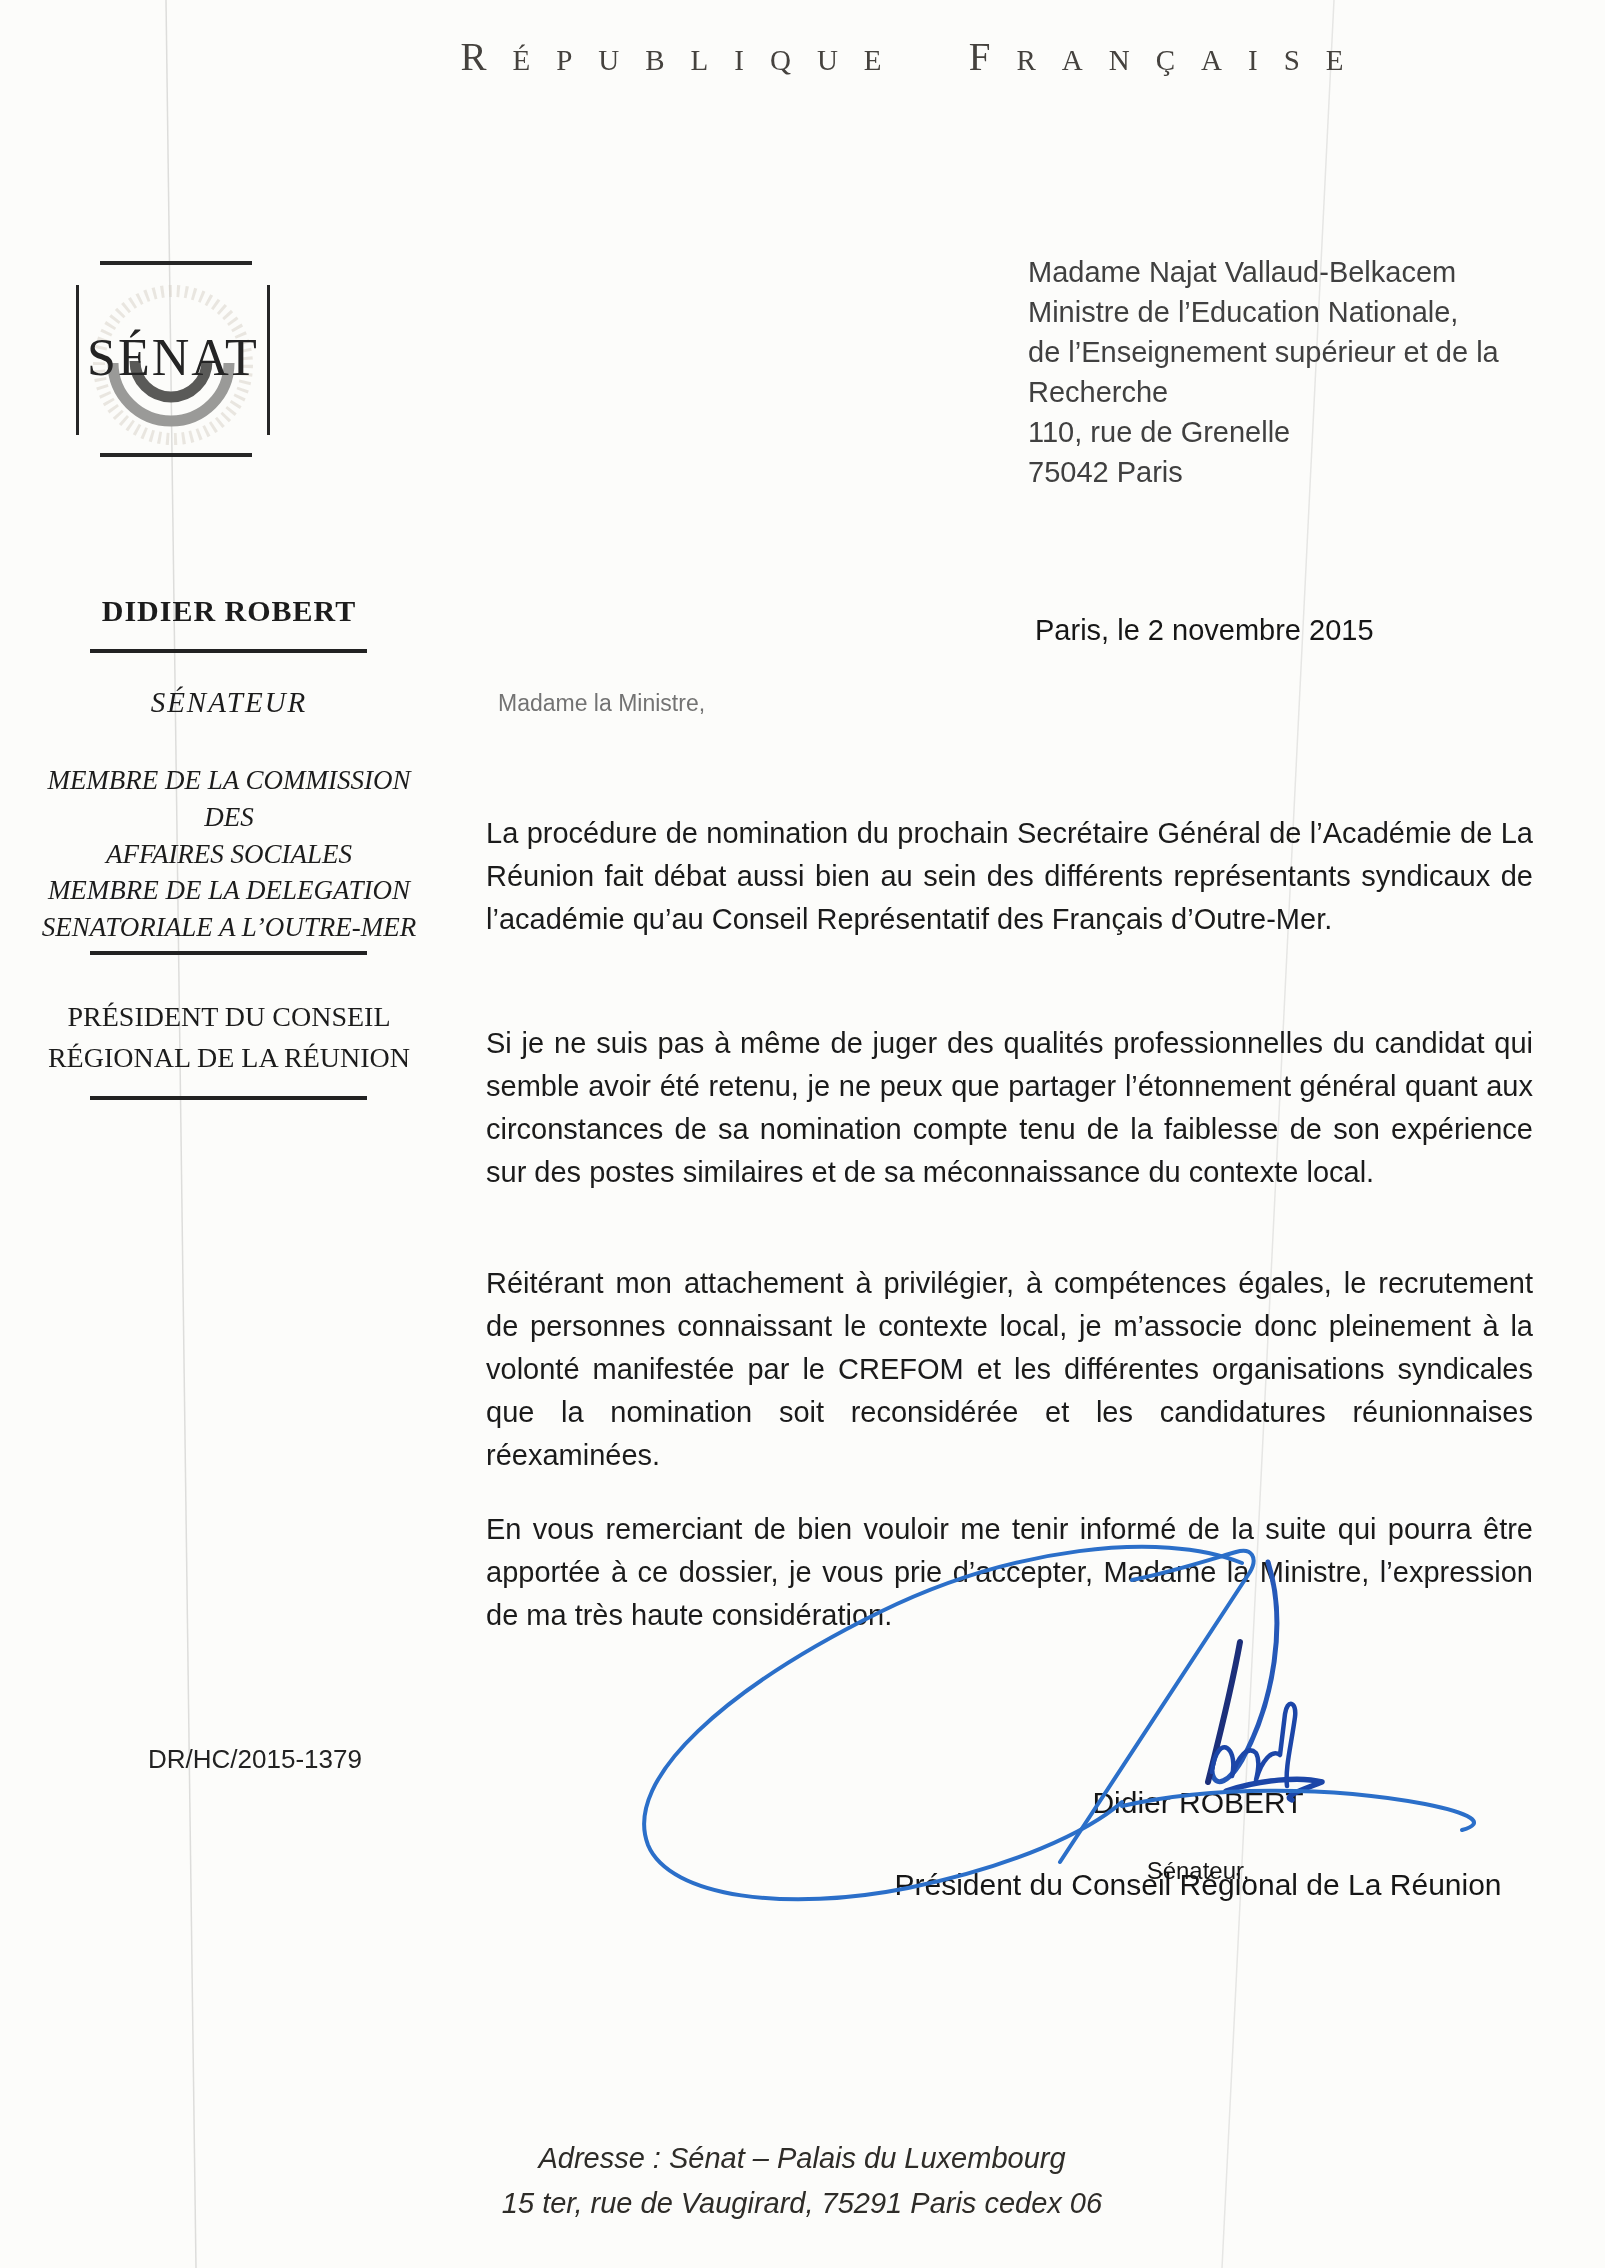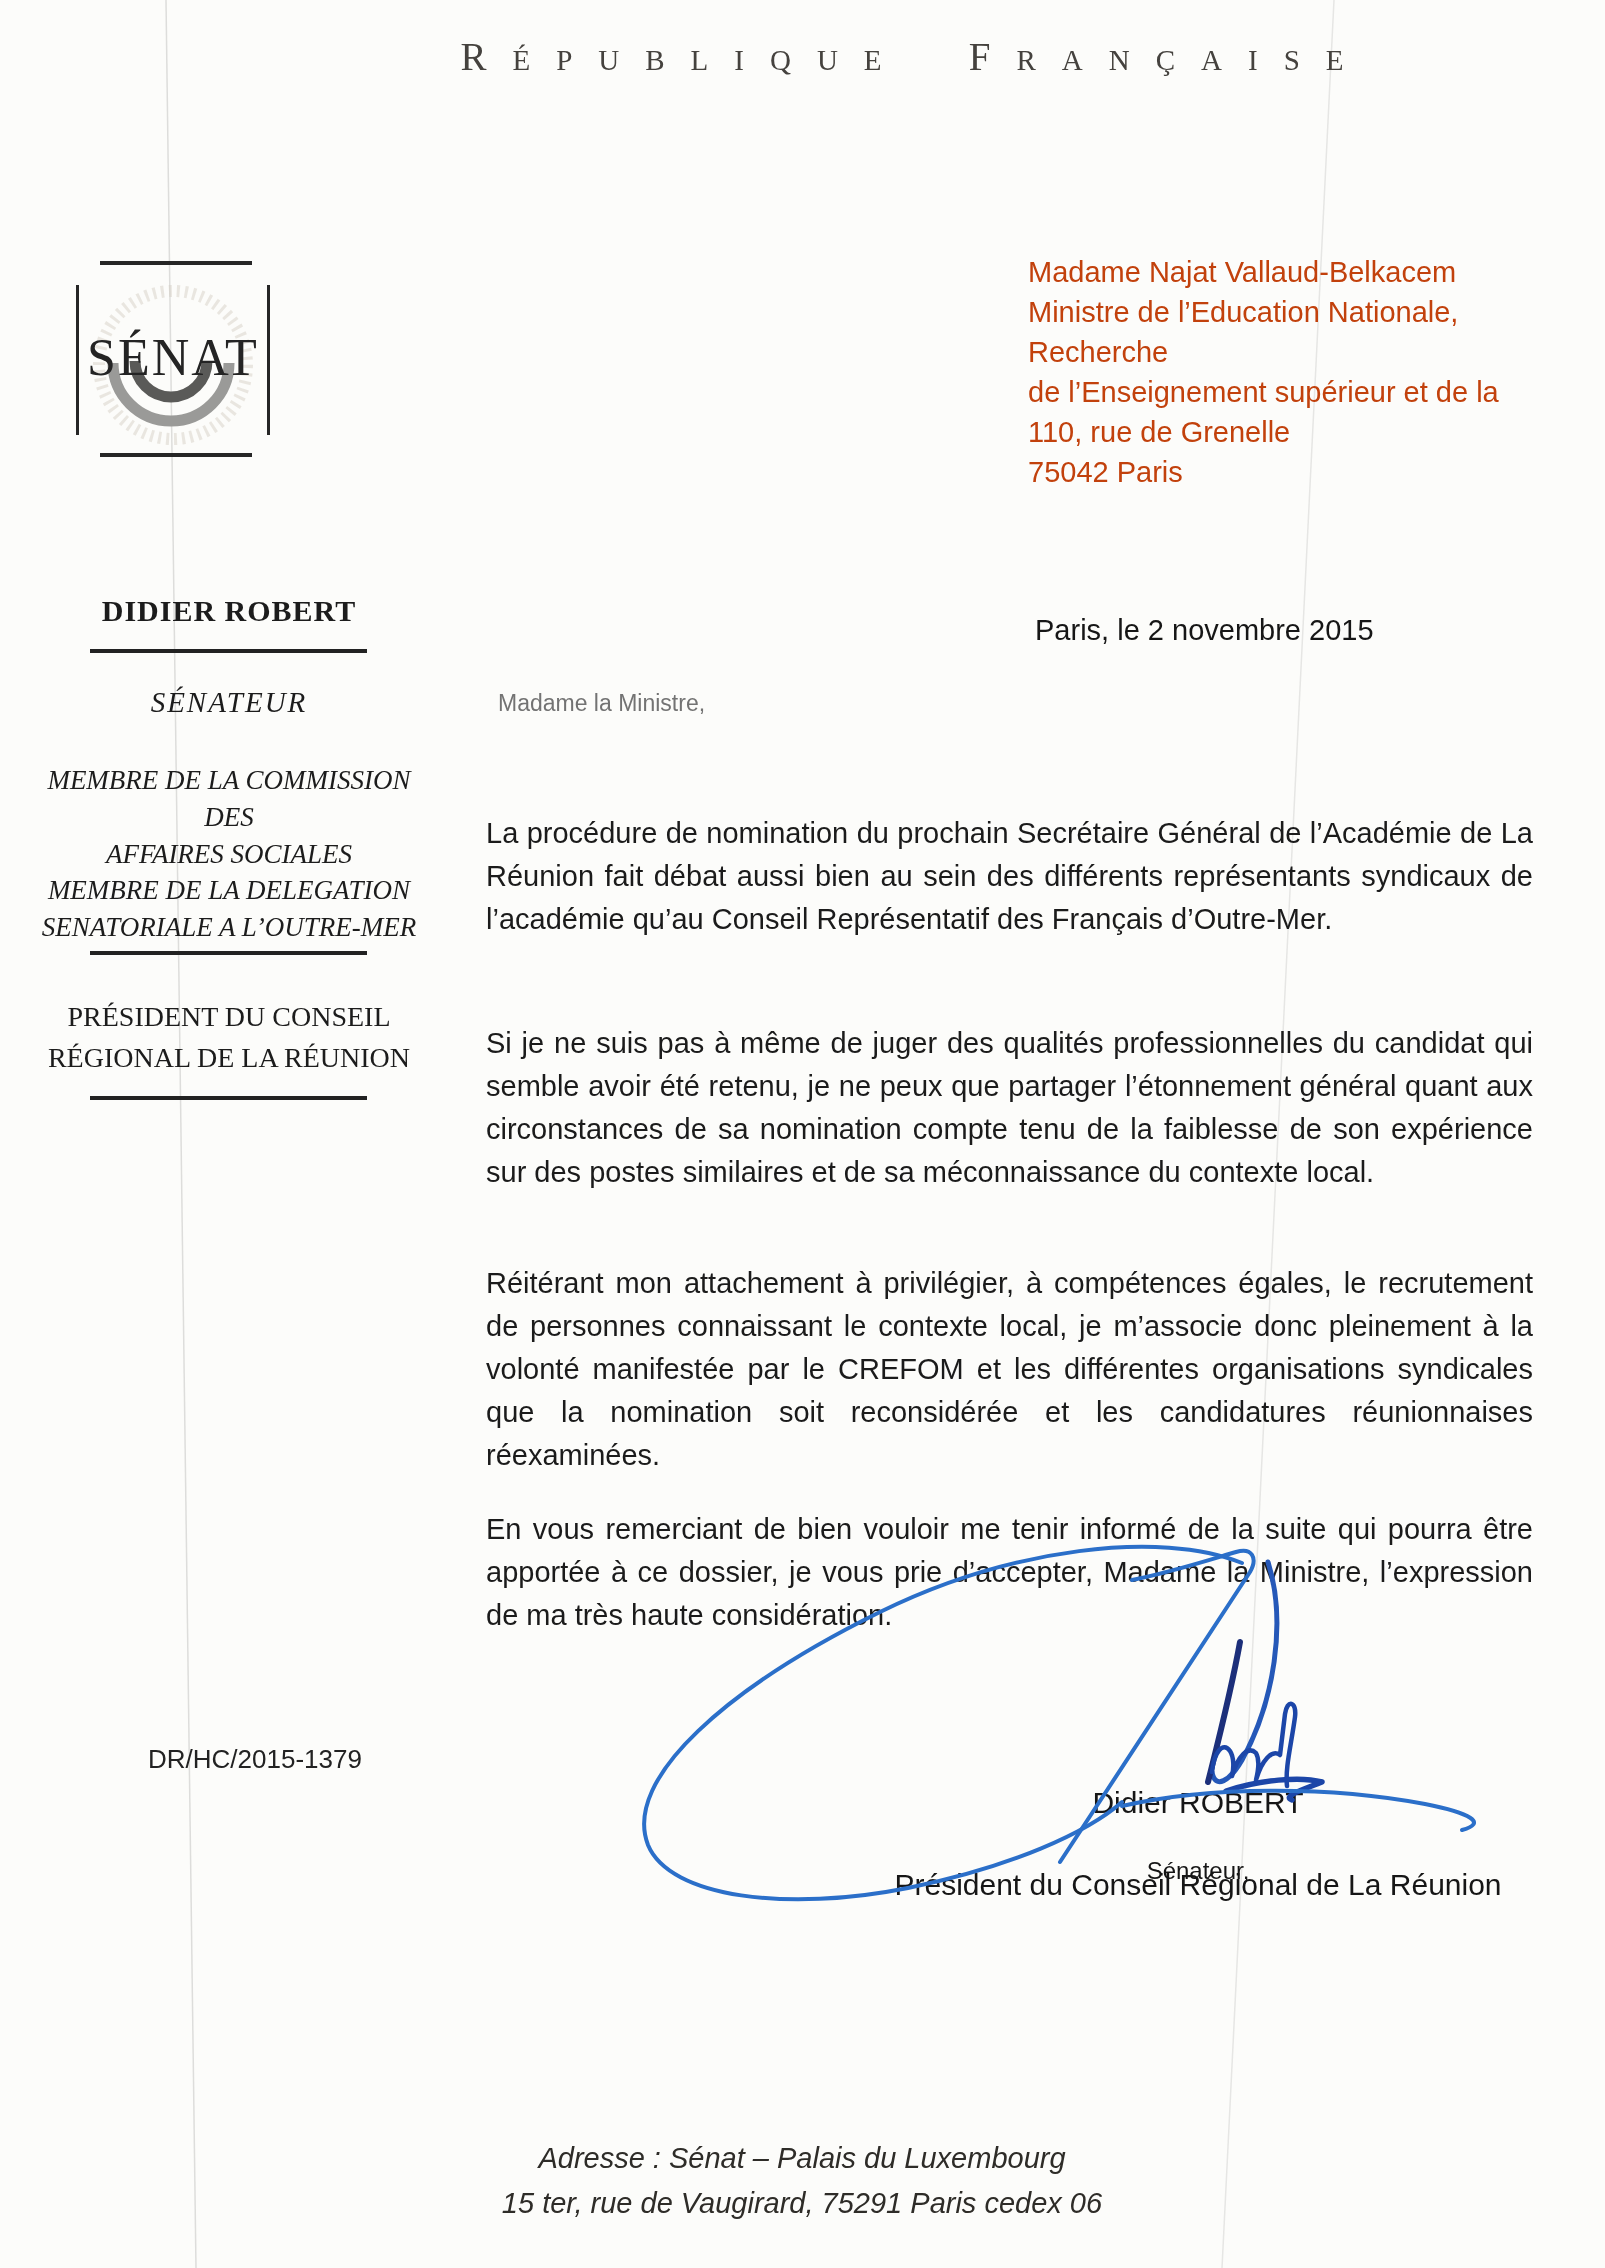--- a/index.html
+++ b/index.html
@@ -24,21 +24,21 @@
   .rf-word{display:inline-block;}
   .rf-word::first-letter{font-size:39px;}
   .rf-word + .rf-word{margin-left:28px;}
 
   
   .logo-wrap{top:253px;left:73px;width:204px;height:214px;}
 
   
   .recipient{
     top:252px;left:1028px;width:520px;
-    font-size:29px;line-height:40px;color:#c2410c;
+    font-size:29px;line-height:40px;color:#404040;
   }
 
   
   .sidebar{left:38px;width:382px;text-align:center;
     font-family:"Liberation Serif","DejaVu Serif",serif;color:#1c1c1c;}
   .sender-name{top:594px;font-size:30px;font-weight:bold;letter-spacing:1px;}
   .side-rule{left:90px;width:277px;height:4px;background:#222;}
   .rule-1{top:649px;}
   .rule-2{top:951px;}
   .rule-3{top:1096px;}
@@ -108,22 +108,22 @@
     <path d="M 40 110 A 58 58 0 0 0 156 110" fill="none" stroke="#9a9a98" stroke-width="11"></path>
     <path d="M 62 108 A 36 36 0 0 0 134 108" fill="none" stroke="#5a5a58" stroke-width="11"></path>
 
     <text x="100" y="122" text-anchor="middle" fill="#242424" font-family="Liberation Serif, DejaVu Serif, serif" font-size="52" letter-spacing="2"><tspan>SÉNAT</tspan></text>
   </svg>
 </div>
 
 <div class="abs recipient">
   <div>Madame Najat Vallaud-Belkacem</div>
   <div>Ministre de l’Education Nationale,</div>
+  <div>de l’Enseignement supérieur et de la</div>
   <div>Recherche</div>
-  <div>de l’Enseignement supérieur et de la</div>
   <div>110, rue de Grenelle</div>
   <div>75042 Paris</div>
 </div>
 
 <div class="abs sidebar sender-name">DIDIER ROBERT</div>
 <div class="abs side-rule rule-1"></div>
 <div class="abs sidebar role-senateur">SÉNATEUR</div>
 <div class="abs sidebar role-2line role-commission">
   <div>MEMBRE DE LA COMMISSION DES</div>
   <div>AFFAIRES SOCIALES</div>

